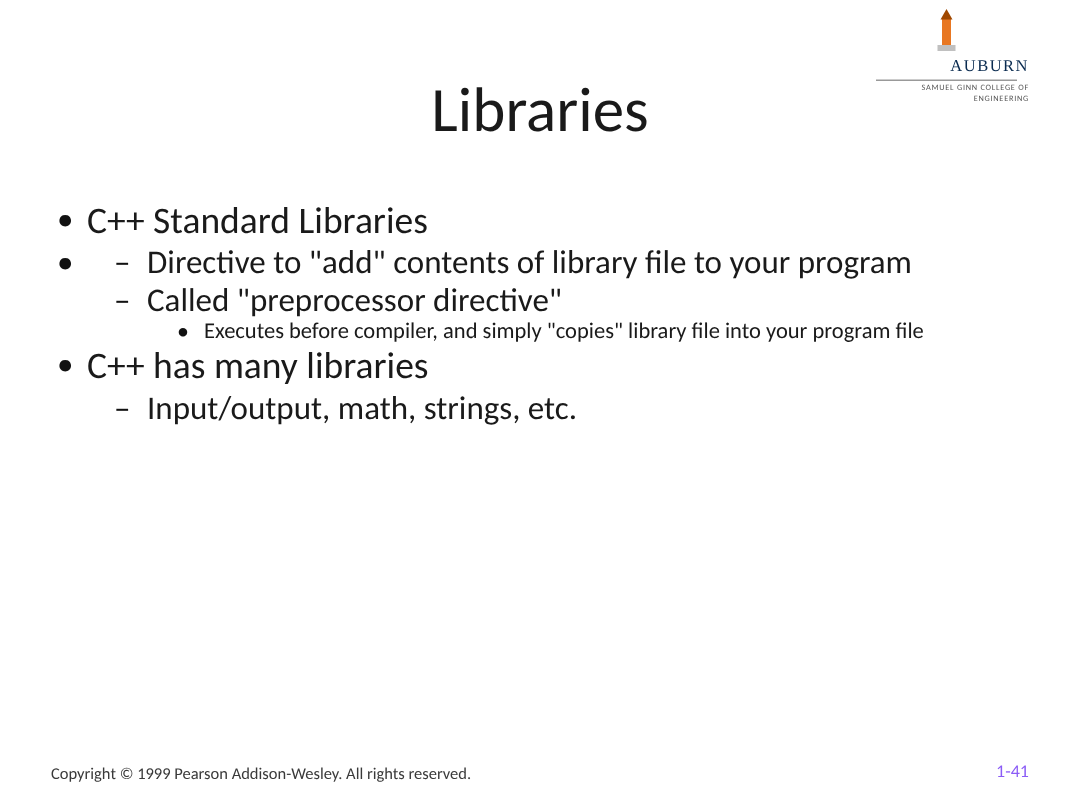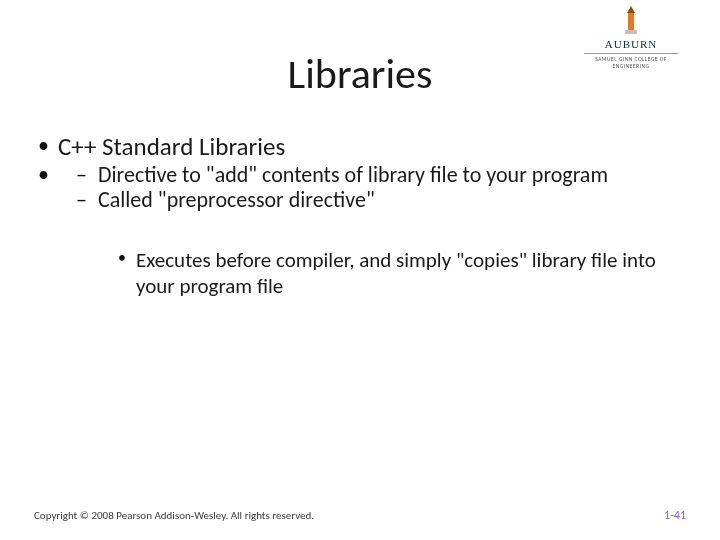--- a/index.html
+++ b/index.html
@@ -16,21 +16,21 @@
     width: 100%;
     height: 100%;
     padding: 24px 34px 0 34px;
     position: relative;
   }
   .logo {
     position: absolute;
     top: 6px;
     right: 34px;
     width: 110px;
-    text-align: center;
+    text-align: right;
     font-size: 7px;
     color: #3a3a3a;
     line-height: 1.2;
   }
   .logo-mark {
     width: 22px;
     height: 30px;
     margin: 0 auto 2px auto;
     position: relative;
   }
@@ -66,21 +66,21 @@
   .lvl1 > li::before {
     content: "•"; position: absolute; left: 4px; top: 0;
     font-size: 22px; color: #111;
   }
   .lvl2 { font-size: 22px; margin-left: 16px; line-height: 1.15; }
   .lvl2 > li { position: relative; padding-left: 24px; margin-bottom: 0px; }
   .lvl2 > li::before {
     content: "–"; position: absolute; left: 2px; top: 0;
     font-size: 22px; color: #111;
   }
-  .lvl3 { font-size: 21px; margin-left: 18px; line-height: 1.2; margin-top: 36px; }
+  .lvl3 { font-size: 15px; margin-left: 18px; line-height: 1.2; }
   .lvl3 > li { position: relative; padding-left: 20px; margin-bottom: 0px; }
   .lvl3 > li::before {
     content: "•"; position: absolute; left: 2px; top: 0;
     font-size: 16px; color: #111;
   }
   .footer-left {
     position: absolute;
     bottom: 18px;
     left: 34px;
     font-size: 11px;
@@ -126,18 +126,26 @@
         <li>
           <span>Called "preprocessor directive"</span>
           <ul class="lvl3">
             <li>
               <span>Executes before compiler, and simply "copies" library file into your program file</span>
             </li>
           </ul>
         </li>
       </ul>
     </li>
+    <li>
+      <span>C++ has many libraries</span>
+      <ul class="lvl2">
+        <li>
+          <span>Input/output, math, strings, etc.</span>
+        </li>
+      </ul>
+    </li>
   </ul>
 
-  <div class="footer-left">Copyright © 2008 Pearson Addison-Wesley. All rights reserved.</div>
+  <div class="footer-left">Copyright © 1999 Pearson Addison-Wesley. All rights reserved.</div>
   <div class="footer-right">1-41</div>
 
 </div>
 
 </body></html>

